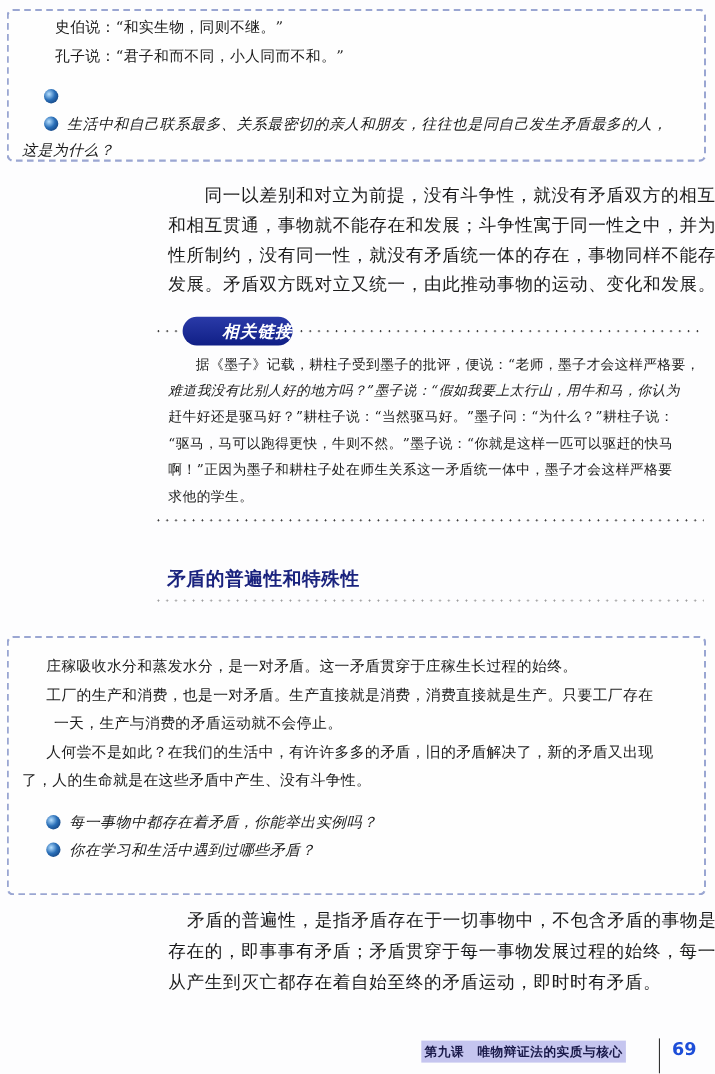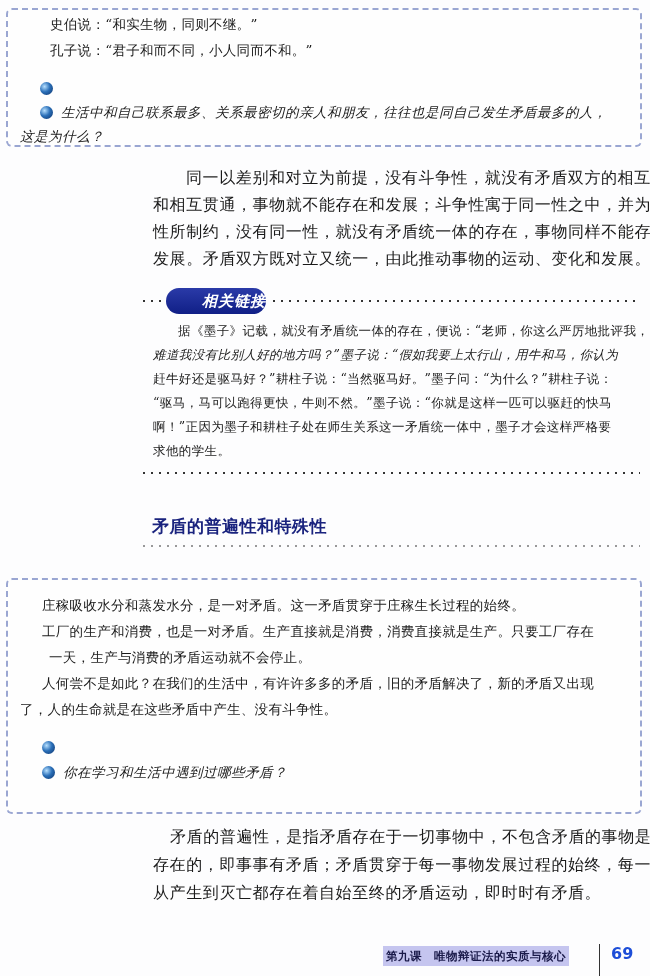--- a/index.html
+++ b/index.html
@@ -67,38 +67,38 @@
 <div class="q" style="left:20px;top:128px;">这是为什么？</div>
 
 <div class="body-text" style="left:186px;top:168px;">同一以差别和对立为前提，没有斗争性，就没有矛盾双方的相互依存</div>
 <div class="body-text" style="top:195px;">和相互贯通，事物就不能存在和发展；斗争性寓于同一性之中，并为同一</div>
 <div class="body-text" style="top:222px;">性所制约，没有同一性，就没有矛盾统一体的存在，事物同样不能存在和</div>
 <div class="body-text" style="top:249px;">发展。矛盾双方既对立又统一，由此推动事物的运动、变化和发展。</div>
 
 <div class="dots" style="left:140px;top:300px;width:24px;"></div>
 <div class="pill">相关链接</div>
 <div class="dots" style="left:270px;top:300px;width:370px;"></div>
-<div class="link-text" style="left:178px;top:323px;">据《墨子》记载，就没有矛盾统一体的存在，便说：“老师，你这么严厉地批评我，</div>
+<div class="link-text" style="left:178px;top:323px;">据《墨子》记载，耕柱子受到墨子的批评，便说：“老师，墨子才会这样严格要，</div>
 <div class="link-text" style="top:347px;font-style:italic;">难道我没有比别人好的地方吗？”墨子说：“假如我要上太行山，用牛和马，你认为</div>
 <div class="link-text" style="top:371px;">赶牛好还是驱马好？”耕柱子说：“当然驱马好。”墨子问：“为什么？”耕柱子说：</div>
 <div class="link-text" style="top:395px;">“驱马，马可以跑得更快，牛则不然。”墨子说：“你就是这样一匹可以驱赶的快马</div>
 <div class="link-text" style="top:419px;">啊！”正因为墨子和耕柱子处在师生关系这一矛盾统一体中，墨子才会这样严格要</div>
 <div class="link-text" style="top:443px;">求他的学生。</div>
 <div class="dots" style="left:140px;top:472px;width:500px;"></div>
 
 <div class="heading">矛盾的普遍性和特殊性</div>
 <div class="dots" style="left:140px;top:545px;width:500px;opacity:0.5;"></div>
 
 <div class="box box2"></div>
 <div class="line" style="left:42px;top:597px;">庄稼吸收水分和蒸发水分，是一对矛盾。这一矛盾贯穿于庄稼生长过程的始终。</div>
 <div class="line" style="left:42px;top:623px;">工厂的生产和消费，也是一对矛盾。生产直接就是消费，消费直接就是生产。只要工厂存在</div>
 <div class="line" style="left:20px;top:649px;margin-left:29px;">一天，生产与消费的矛盾运动就不会停止。</div>
 <div class="line" style="left:42px;top:675px;">人何尝不是如此？在我们的生活中，有许许多多的矛盾，旧的矛盾解决了，新的矛盾又出现</div>
 <div class="line" style="left:20px;top:701px;">了，人的生命就是在这些矛盾中产生、没有斗争性。</div>
-<div class="q" style="left:42px;top:739px;"><span class="bullet"></span></div>
+<div class="q" style="left:42px;top:739px;"><span class="bullet"></span><span>每一事物中都存在着矛盾，你能举出实例吗？</span></div>
 <div class="q" style="left:42px;top:764px;"><span class="bullet"></span><span>你在学习和生活中遇到过哪些矛盾？</span></div>
 
 <div class="body-text2" style="left:170px;top:827px;">矛盾的普遍性，是指矛盾存在于一切事物中，不包含矛盾的事物是不</div>
 <div class="body-text2" style="top:855px;">存在的，即事事有矛盾；矛盾贯穿于每一事物发展过程的始终，每一事物</div>
 <div class="body-text2" style="top:883px;">从产生到灭亡都存在着自始至终的矛盾运动，即时时有矛盾。</div>
 
 <div class="footer-bar">第九课　唯物辩证法的实质与核心</div>
 <div class="vline"></div>
 <div class="page-num">69</div>
 

